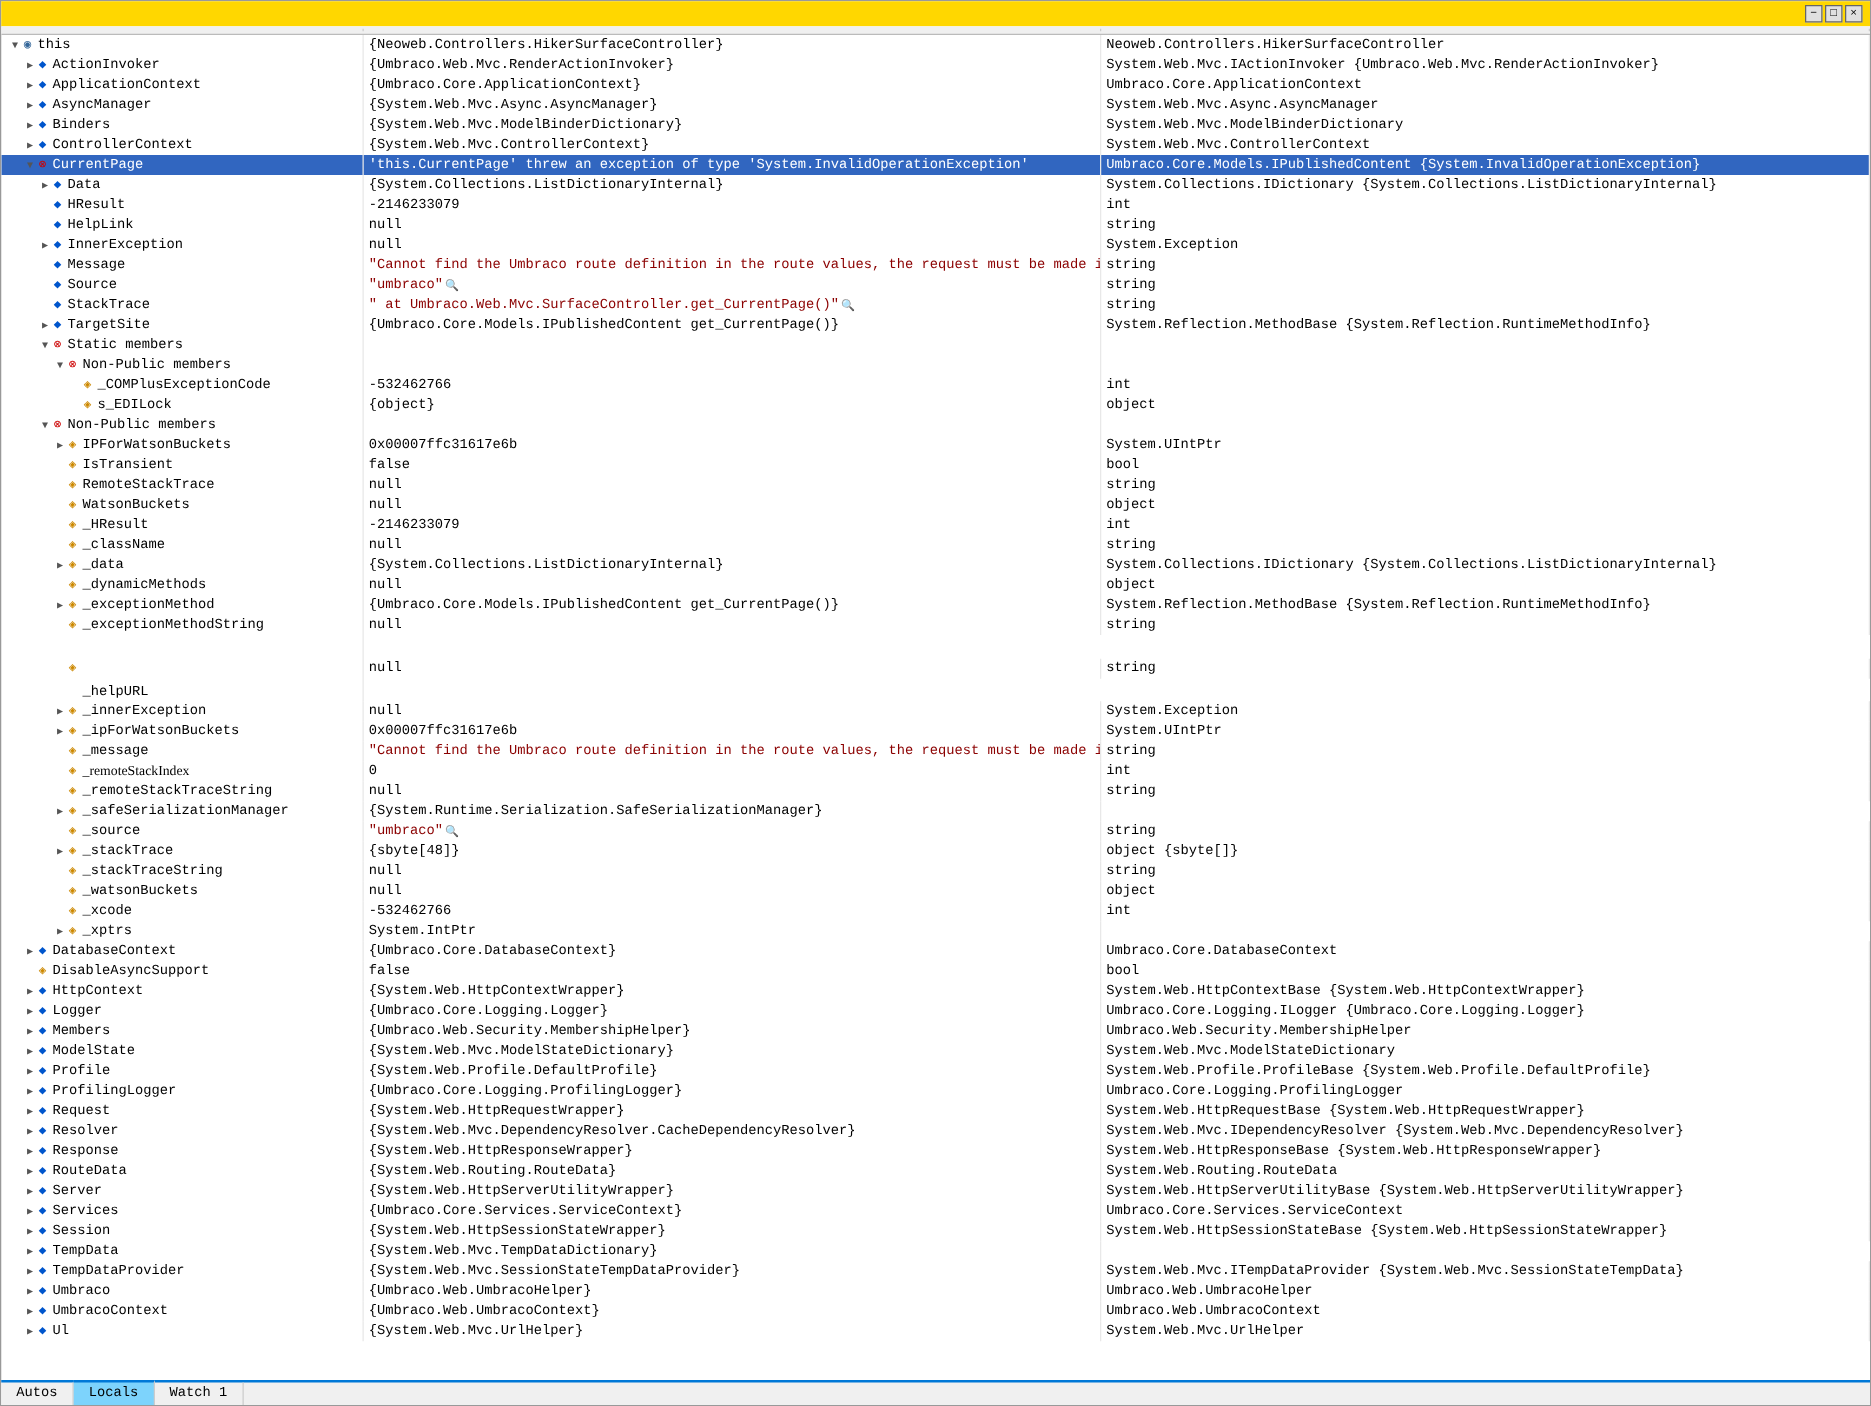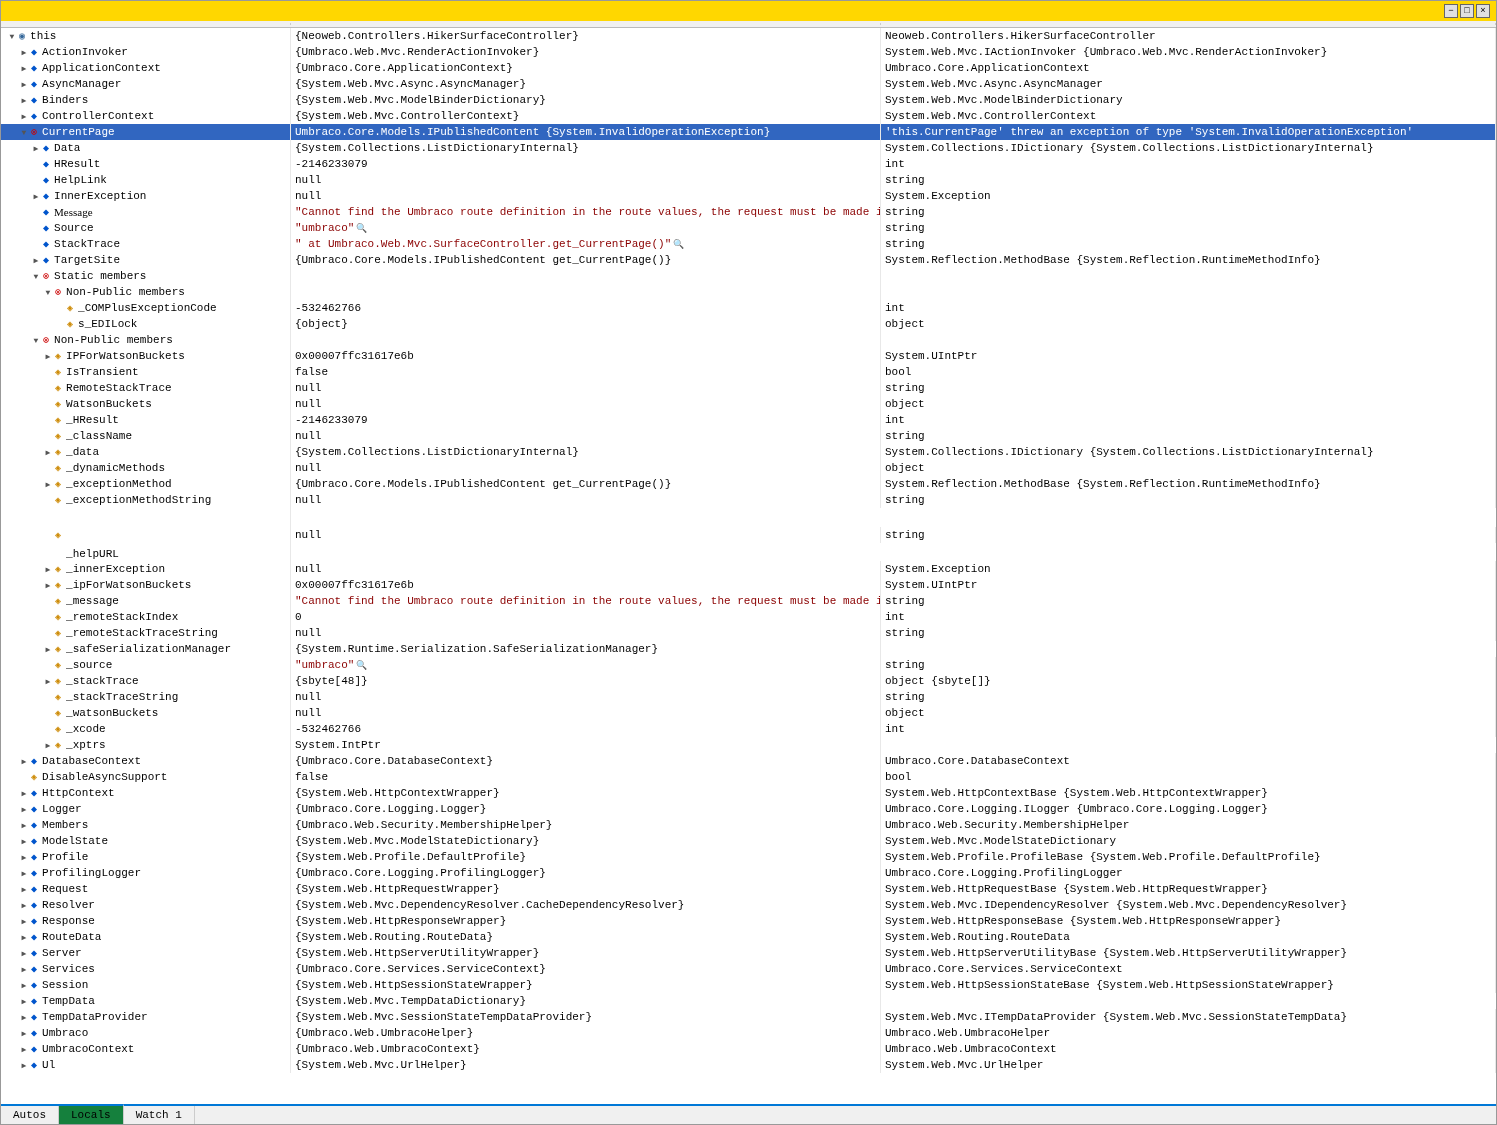--- a/index.html
+++ b/index.html
@@ -27,21 +27,21 @@
     
     .cell-name { display: flex; align-items: center; gap: 2px; }
     .indent { display: inline-block; }
     
     .expand-arrow { font-size: 8px; color: #555; width: 10px; text-align: center; cursor: pointer; flex-shrink: 0; }
     
     .mag-glass { font-size: 9px; color: #666; margin-left: 2px; }
     
     .bottom-tabs { display: flex; border-top: 2px solid #0078d7; background: #f0f0f0; }
     .bottom-tab { padding: 3px 12px; font-size: 11px; cursor: pointer; border-right: 1px solid #ccc; }
-    .bottom-tab.active { background: #15803d; border-top: 2px solid #0078d7; margin-top: -2px; }
+    .bottom-tab.active { background: #7dd3fc; border-top: 2px solid #0078d7; margin-top: -2px; }
   </style>
 </head>
 <body>
 
 <div class="window">
   <div class="title-bar">
     <span class="title-bar-left"></span>
     <div class="title-bar-right">
       <div class="title-btn">−</div>
       <div class="title-btn">□</div>
@@ -117,22 +117,22 @@
           <div class="cell">{System.Web.Mvc.ControllerContext}</div>
           <div class="cell">System.Web.Mvc.ControllerContext</div>
         </div>
         <div class="row selected">
           <div class="cell cell-name">
             <span class="indent" style="padding-left: 12px;"></span>
             <span class="expand-arrow">▼</span>
             <span style="margin-right: 3px; font-size: 10px; color: rgb(204, 0, 0);">⊗</span>
             <span style="color: rgb(255, 255, 255);">CurrentPage</span>
           </div>
+          <div class="cell">'this.CurrentPage' threw an exception of type 'System.InvalidOperationException'</div>
           <div class="cell">Umbraco.Core.Models.IPublishedContent {System.InvalidOperationException}</div>
-          <div class="cell">'this.CurrentPage' threw an exception of type 'System.InvalidOperationException'</div>
         </div>
         <div class="row">
           <div class="cell cell-name">
             <span class="indent" style="padding-left: 24px;"></span>
             <span class="expand-arrow">▶</span>
             <span style="margin-right: 3px; font-size: 10px; color: rgb(0, 85, 204);">◆</span>
             <span style="color: rgb(0, 0, 0);">Data</span>
           </div>
           <div class="cell">{System.Collections.ListDictionaryInternal}</div>
           <div class="cell">System.Collections.IDictionary {System.Collections.ListDictionaryInternal}</div>
@@ -165,21 +165,21 @@
             <span style="color: rgb(0, 0, 0);">InnerException</span>
           </div>
           <div class="cell" style="color: rgb(0, 0, 0);">null</div>
           <div class="cell">System.Exception</div>
         </div>
         <div class="row">
           <div class="cell cell-name">
             <span class="indent" style="padding-left: 24px;"></span>
             <span class="expand-arrow" style="visibility: hidden;"> </span>
             <span style="margin-right: 3px; font-size: 10px; color: rgb(0, 85, 204);">◆</span>
-            <span style="color: rgb(0, 0, 0); font-family: Liberation Serif, serif;">Message</span>
+            <span style="color: rgb(0, 0, 0);">Message</span>
           </div>
           <div class="cell" style="color: rgb(139, 0, 0);">"Cannot find the Umbraco route definition in the route values, the request must be made in the context of an Umbraco request"</div>
           <div class="cell">string</div>
         </div>
         <div class="row">
           <div class="cell cell-name">
             <span class="indent" style="padding-left: 24px;"></span>
             <span class="expand-arrow" style="visibility: hidden;"> </span>
             <span style="margin-right: 3px; font-size: 10px; color: rgb(0, 85, 204);">◆</span>
             <span style="color: rgb(0, 0, 0);">Source</span>
@@ -395,21 +395,21 @@
             <span style="color: rgb(0, 0, 0);">_message</span>
           </div>
           <div class="cell" style="color: rgb(139, 0, 0);">"Cannot find the Umbraco route definition in the route values, the request must be made in the context of an Umbraco request"</div>
           <div class="cell">string</div>
         </div>
         <div class="row">
           <div class="cell cell-name">
             <span class="indent" style="padding-left: 36px;"></span>
             <span class="expand-arrow" style="visibility: hidden;"> </span>
             <span style="margin-right: 3px; font-size: 10px; color: rgb(204, 136, 0);">◈</span>
-            <span style="color: rgb(0, 0, 0);">_remoteStackIndex</span>
+            <span style="color: rgb(0, 0, 0); font-family: Liberation Serif, serif;">_remoteStackIndex</span>
           </div>
           <div class="cell">0</div>
           <div class="cell">int</div>
         </div>
         <div class="row">
           <div class="cell cell-name">
             <span class="indent" style="padding-left: 36px;"></span>
             <span class="expand-arrow" style="visibility: hidden;"> </span>
             <span style="margin-right: 3px; font-size: 10px; color: rgb(204, 136, 0);">◈</span>
             <span style="color: rgb(0, 0, 0);">_remoteStackTraceString</span>

